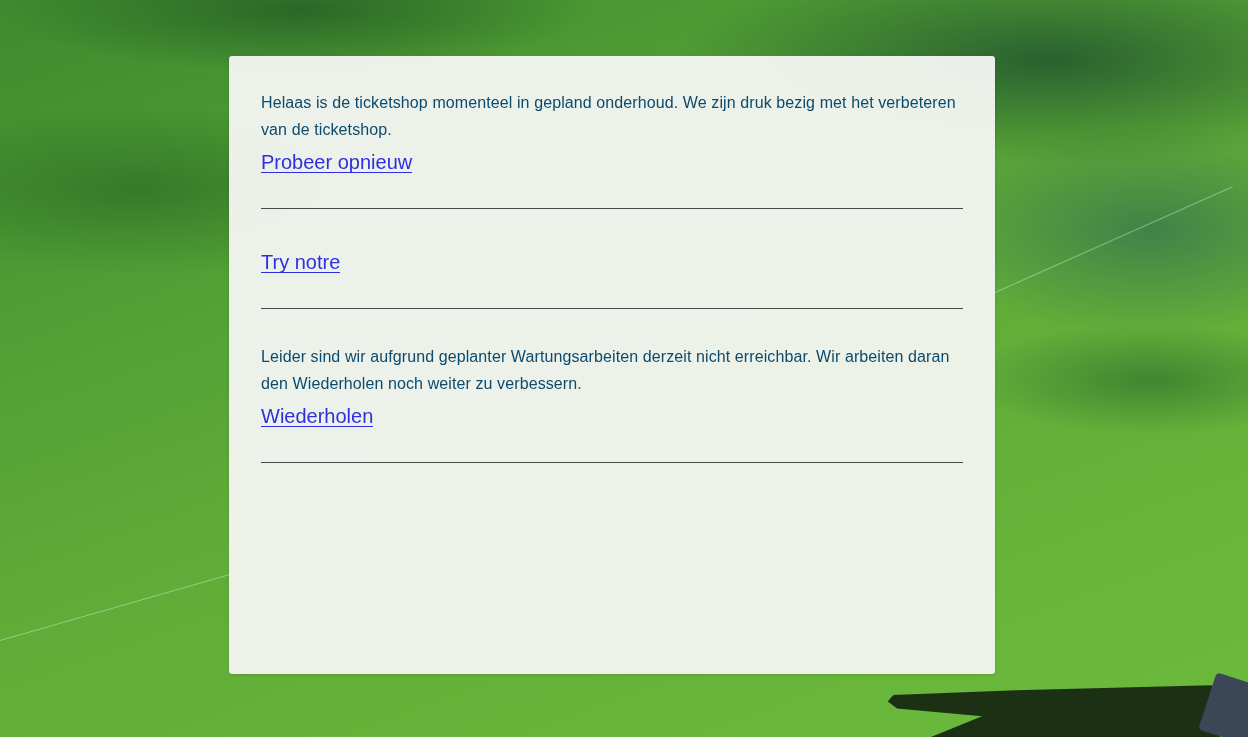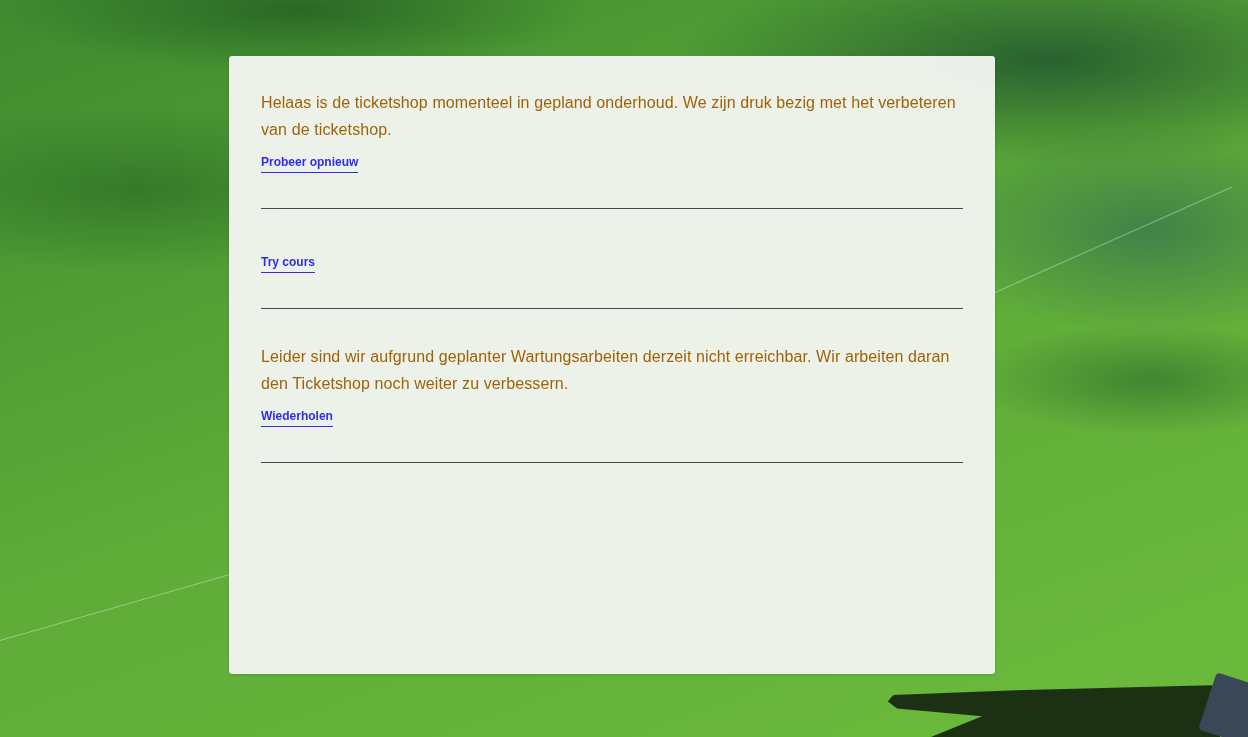--- a/index.html
+++ b/index.html
@@ -57,34 +57,33 @@
       box-sizing: border-box;
       padding: 33px 32px 0 32px;
     }
     .section {
       width: 702px;
     }
     .section-text {
       margin: 0;
       font-size: 16px;
       line-height: 27px;
-      color: #a16207;
+      color: #0c4a6e;
       letter-spacing: 0.1px;
     }
     .retry-link {
       display: inline-block;
       margin-top: 9px;
-      font-size: 12px;
+      font-size: 20px;
       line-height: 20px;
       color: #2f2fe0;
       text-decoration: none;
       border-bottom: 1.5px solid #2f2fe0;
       padding-bottom: 0;
       cursor: pointer;
-      font-weight: bold;
     }
     .divider {
       height: 0;
       border: none;
       border-top: 1px solid #4a4a4a;
       margin: 35px 0 34px 0;
       width: 702px;
     }
   </style>
 </head>
@@ -100,26 +99,26 @@
 <div class="card">
 
   <div class="section">
     <p class="section-text">Helaas is de ticketshop momenteel in gepland onderhoud. We zijn druk bezig met het verbeteren van de ticketshop.</p>
     <a class="retry-link">Probeer opnieuw</a>
   </div>
 
   <hr class="divider">
 
   <div class="section">
-    <a class="retry-link">Try cours</a>
+    <a class="retry-link">Try notre</a>
   </div>
 
   <hr class="divider">
 
   <div class="section">
-    <p class="section-text">Leider sind wir aufgrund geplanter Wartungsarbeiten derzeit nicht erreichbar. Wir arbeiten daran den Ticketshop noch weiter zu verbessern.</p>
+    <p class="section-text">Leider sind wir aufgrund geplanter Wartungsarbeiten derzeit nicht erreichbar. Wir arbeiten daran den Wiederholen noch weiter zu verbessern.</p>
     <a class="retry-link">Wiederholen</a>
   </div>
 
   <hr class="divider">
 
 
 </div>
 
 </body></html>

